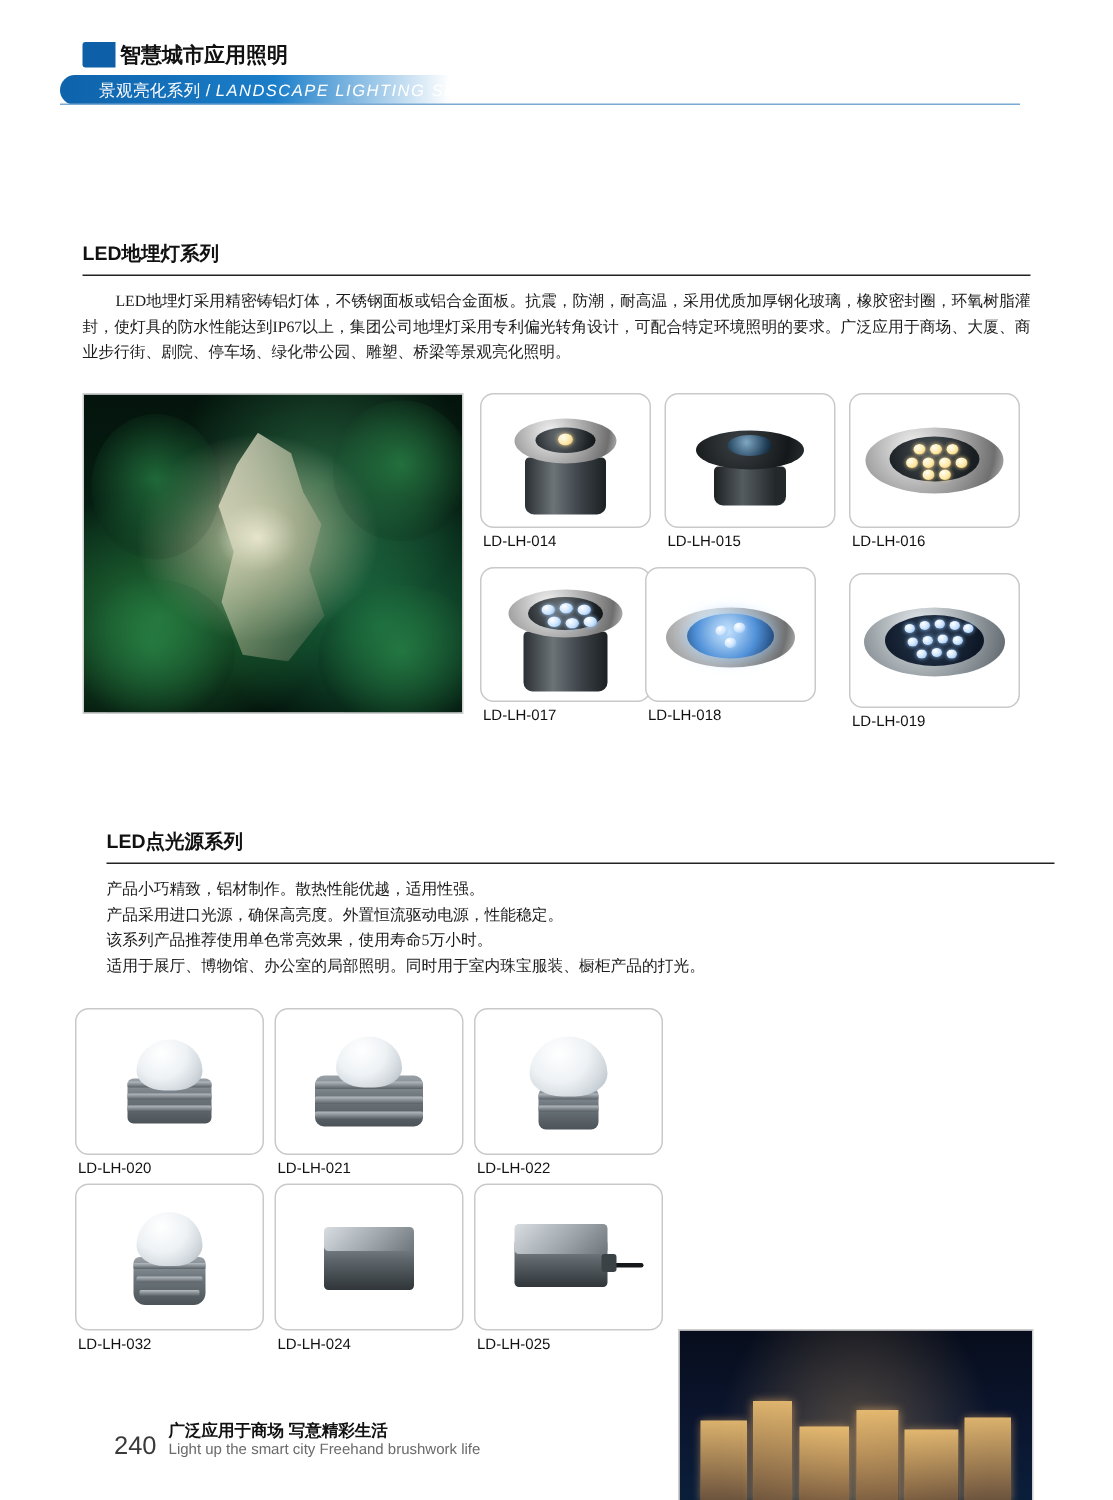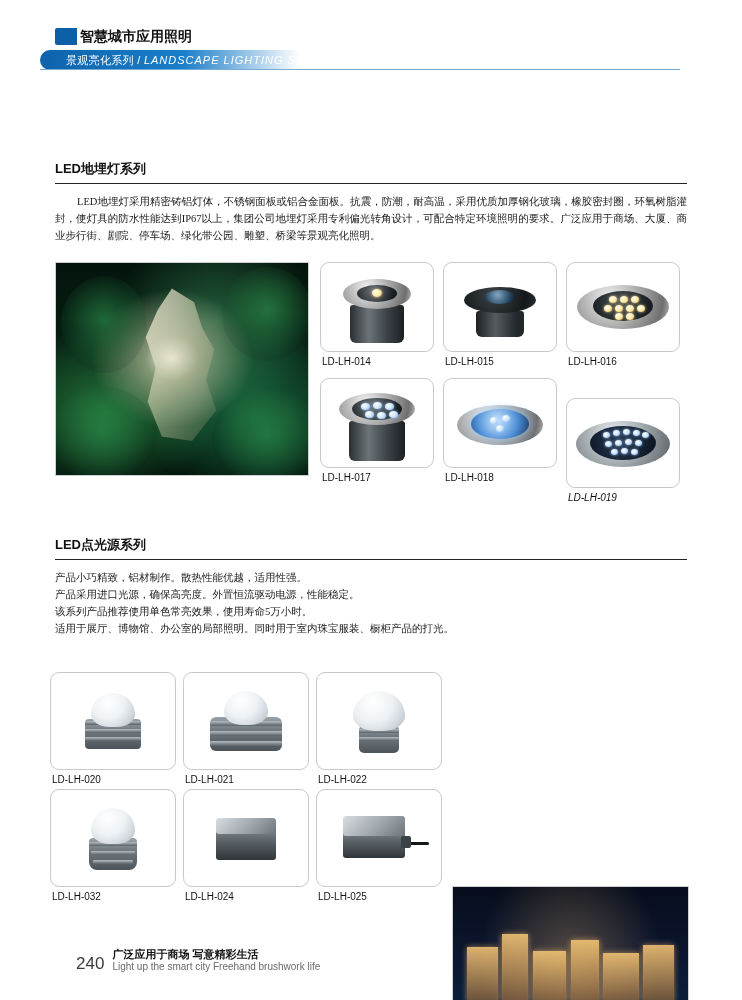--- a/index.html
+++ b/index.html
@@ -337,34 +337,34 @@
       <div class="led-dot" style="left:52px; top:23px; width:9px; height:7px;"></div>
       <div class="led-dot" style="left:64px; top:24px; width:9px; height:7px;"></div>
       <div class="led-dot" style="left:44px; top:32px; width:9px; height:7px;"></div>
       <div class="led-dot" style="left:56px; top:33px; width:9px; height:7px;"></div>
       <div class="led-dot" style="left:68px; top:32px; width:9px; height:7px;"></div>
     </div>
   </div>
   <div class="prod-label">LD-LH-017</div>
 </div>
 
-<div class="cell" style="left:443px; top:378px;">
+<div class="cell" style="left:430px; top:378px;">
   <div class="prod-card">
     <div class="art">
       <div class="ring ig-body" style="top:26px; width:86px; height:40px;"></div>
       <div class="lens-dark" style="position:absolute; left:50%; transform:translateX(-50%); top:30px; width:58px; height:30px; background:radial-gradient(circle at 45% 40%, #cfe9ff, #4f90d8 55%, #13325c 100%); box-shadow:0 0 10px rgba(140,200,255,0.8);"></div>
       <div class="led-dot" style="left:46px; top:38px; width:8px; height:7px;"></div>
       <div class="led-dot" style="left:58px; top:36px; width:8px; height:7px;"></div>
       <div class="led-dot" style="left:52px; top:46px; width:8px; height:7px;"></div>
     </div>
   </div>
   <div class="prod-label">LD-LH-018</div>
 </div>
 
-<div class="cell" style="left:566px; top:398px;font-style:italic;">
+<div class="cell" style="left:566px; top:382px;">
   <div class="prod-card">
     <div class="art">
       <div class="ring ig-body" style="top:22px; width:94px; height:46px; background:radial-gradient(circle at 40% 30%, #e9eef1, #8e969b 60%, #555d62 100%);"></div>
       <div class="lens-dark" style="position:absolute; left:50%; transform:translateX(-50%); top:27px; width:66px; height:34px; background:radial-gradient(circle at 45% 40%, #2a3b52, #0d1726 80%);"></div>
       <div class="led-dot" style="left:36px; top:33px; width:7px; height:6px;"></div>
       <div class="led-dot" style="left:46px; top:31px; width:7px; height:6px;"></div>
       <div class="led-dot" style="left:56px; top:30px; width:7px; height:6px;"></div>
       <div class="led-dot" style="left:66px; top:31px; width:7px; height:6px;"></div>
       <div class="led-dot" style="left:75px; top:33px; width:7px; height:6px;"></div>
       <div class="led-dot" style="left:38px; top:42px; width:7px; height:6px;"></div>
@@ -372,21 +372,21 @@
       <div class="led-dot" style="left:58px; top:40px; width:7px; height:6px;"></div>
       <div class="led-dot" style="left:68px; top:41px; width:7px; height:6px;"></div>
       <div class="led-dot" style="left:44px; top:50px; width:7px; height:6px;"></div>
       <div class="led-dot" style="left:54px; top:49px; width:7px; height:6px;"></div>
       <div class="led-dot" style="left:64px; top:50px; width:7px; height:6px;"></div>
     </div>
   </div>
   <div class="prod-label">LD-LH-019</div>
 </div>
 
-<div class="section" style="top:536px;">
+<div class="section" style="top:552px;margin-left:16px;">
   <div class="sec-title">LED点光源系列</div>
   <div class="sec-rule"></div>
   <div class="sec-body">
     <p>产品小巧精致，铝材制作。散热性能优越，适用性强。</p>
     <p>产品采用进口光源，确保高亮度。外置恒流驱动电源，性能稳定。</p>
     <p>该系列产品推荐使用单色常亮效果，使用寿命5万小时。</p>
     <p>适用于展厅、博物馆、办公室的局部照明。同时用于室内珠宝服装、橱柜产品的打光。</p>
   </div>
 </div>
 

